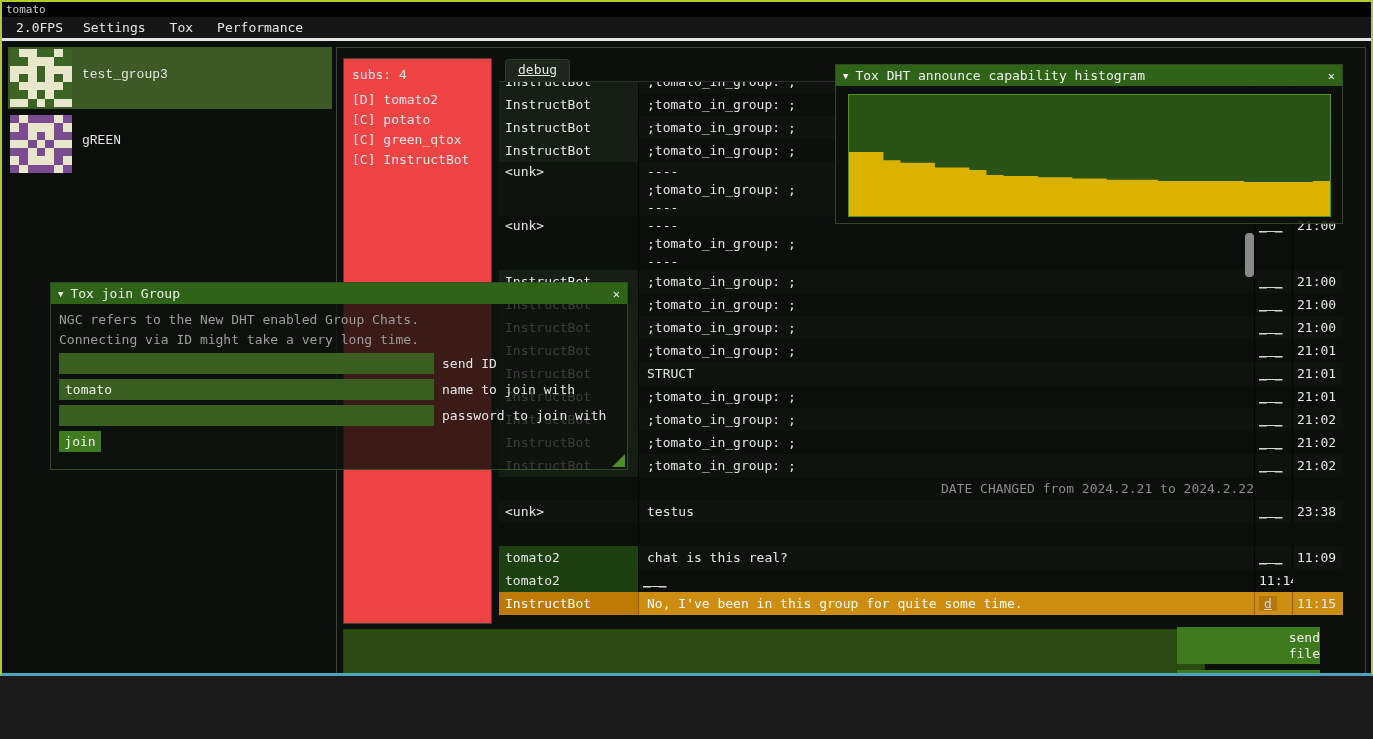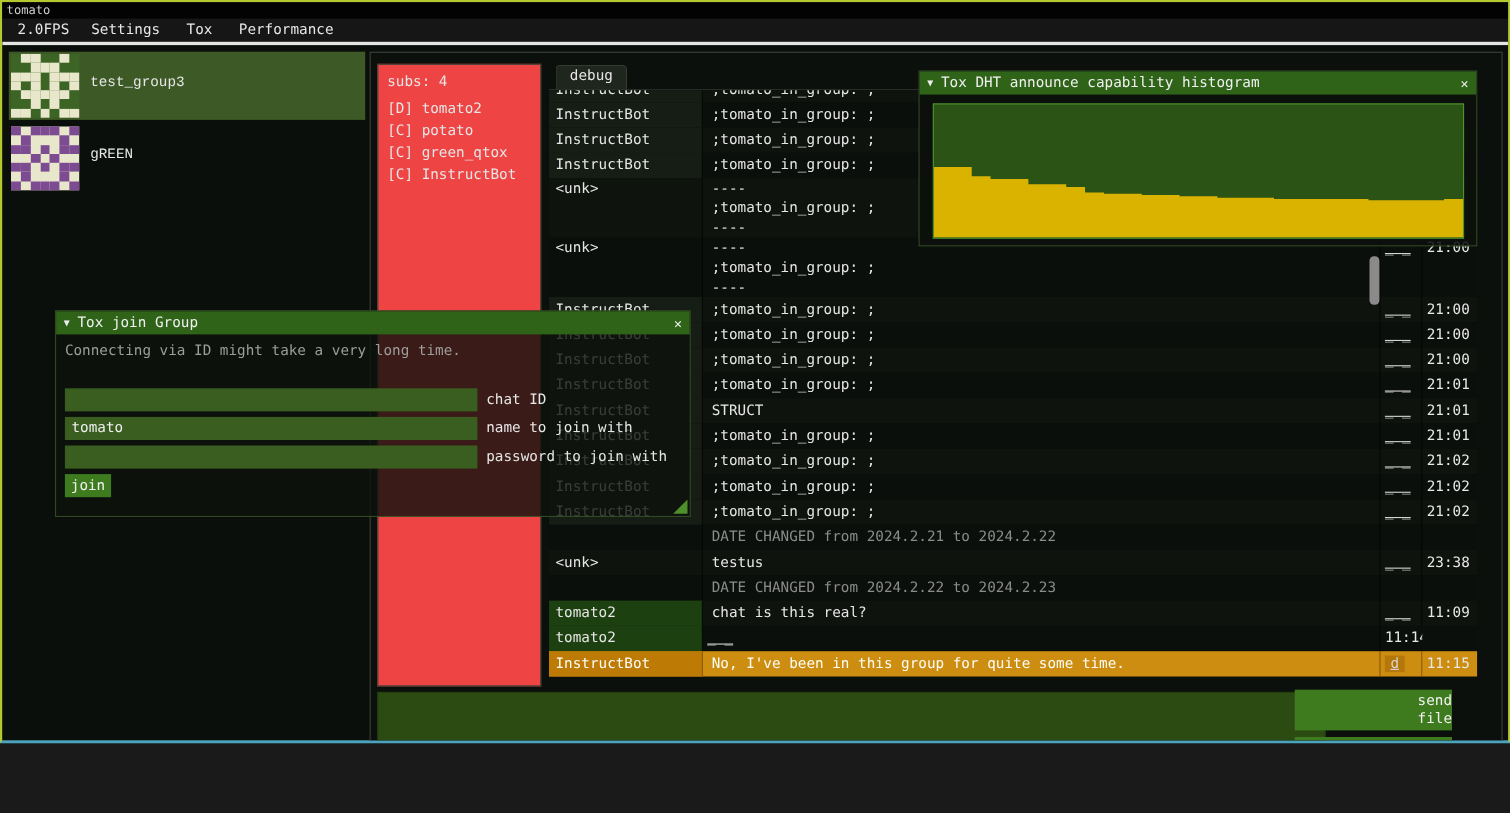--- a/index.html
+++ b/index.html
@@ -27,36 +27,36 @@
   
   .group-window { position:absolute; left:334px; top:45px; width:1030px; height:678px;
     border:1px solid #3d433b; background:#0c100c; }
   .subs-panel { position:absolute; left:6px; top:10px; width:149px; height:566px;
     border:1px solid #3d433b; background:#ef4444; padding:7px 8px; }
   .subs-header { line-height:18px; }
   .member-list { margin-top:6px; }
   .member { line-height:20px; cursor:pointer; white-space:nowrap; }
   .chat-tab { position:absolute; left:168px; top:11px; height:23px; padding:2px 12px;
     background:#1f261d; border:1px solid #343a32; border-bottom:none; border-radius:4px 4px 0 0;
-    cursor:pointer; }
+    cursor:pointer;text-decoration:underline; }
   .tab-underline { position:absolute; left:162px; top:33px; width:844px; height:1px; background:#2b312a; }
   .messages { position:absolute; left:162px; top:34px; width:844px; height:540px; overflow:hidden; }
   .rows { margin-top:-12px; }
   .row { display:grid; grid-template-columns:140px 616px 38px 50px; min-height:23px; }
   .row:nth-child(odd) { background:#0e130d; }
   .row:nth-child(even) { background:#0b0f0b; }
   .row .cell { line-height:23px; height:23px; overflow:hidden; border-right:1px solid #050705; white-space:pre-line; }
   .row.multi .cell { line-height:18px; height:54px; padding-top:1px; }
   .cell.name { padding-left:6px; background:#161d14; }
   .cell.name.bare { background:transparent; }
   .cell.name.green { background:#1d4010; }
   .cell.text { padding-left:8px; }
   .cell.flags { padding-left:4px; color:#d5d5d5;text-decoration:underline; }
   .cell.time { padding-left:4px; border-right:none; color:#e8e8e8; }
-  .row.system .cell.text { color:#8b8b8b; }
+  .row.system .cell.text { color:#8b8b8b;text-align:right; }
   .row.system .cell.name { background:transparent; }
   .row.hl { background:#cd8d10; color:#fdfdf6; }
   .row.hl .cell { border-right-color:#8a5c04; }
   .row.hl .cell.name { background:#bd7b06; }
   .flag-d { background:#b5760a; padding:0 5px; }
   .msg-scrollbar { position:absolute; left:746px; top:151px; width:9px; height:44px;
     background:#8a8a8a; border-radius:4px; cursor:pointer; }
   
   .composer-input { position:absolute; left:6px; top:581px; width:862px; height:91px;
     background:#2c4b12; border:1px solid #223f0c; resize:none; outline:none;
@@ -336,21 +336,20 @@
             <div class="cell time"></div>
           </div>
           <div class="row">
             <div class="cell name bare">&lt;unk&gt;</div>
             <div class="cell text">testus</div>
             <div class="cell flags">_ _</div>
             <div class="cell time">23:38</div>
           </div>
           <div class="row system">
             <div class="cell name bare"></div>
-            <div class="cell text">DATE CHANGED from 2024.2.22 to 2024.2.23</div>
             <div class="cell flags"></div>
             <div class="cell time"></div>
           </div>
           <div class="row">
             <div class="cell name green">tomato2</div>
             <div class="cell text">chat is this real?</div>
             <div class="cell flags">_ _</div>
             <div class="cell time">11:09</div>
           </div>
           <div class="row">
@@ -375,25 +374,26 @@
 file</button>
   </div>
 
   <div class="floating join-window">
     <div class="win-header">
       <span class="collapse">▼</span>
       <span class="win-title">Tox join Group</span>
       <span class="win-close">✕</span>
     </div>
     <div class="jw-info">
+      <div>NGC refers to the New DHT enabled Group Chats.</div>
       <div>Connecting via ID might take a very long time.</div>
     </div>
     <div class="jw-field f0">
       <input type="text" value="" style="">
-      <label>chat ID</label>
+      <label>send ID</label>
     </div>
     <div class="jw-field f1">
       <input type="text" value="tomato" style="">
       <label>name to join with</label>
     </div>
     <div class="jw-field f2">
       <input type="text" value="" style="">
       <label>password to join with</label>
     </div>
     <button class="join-btn">join</button>

